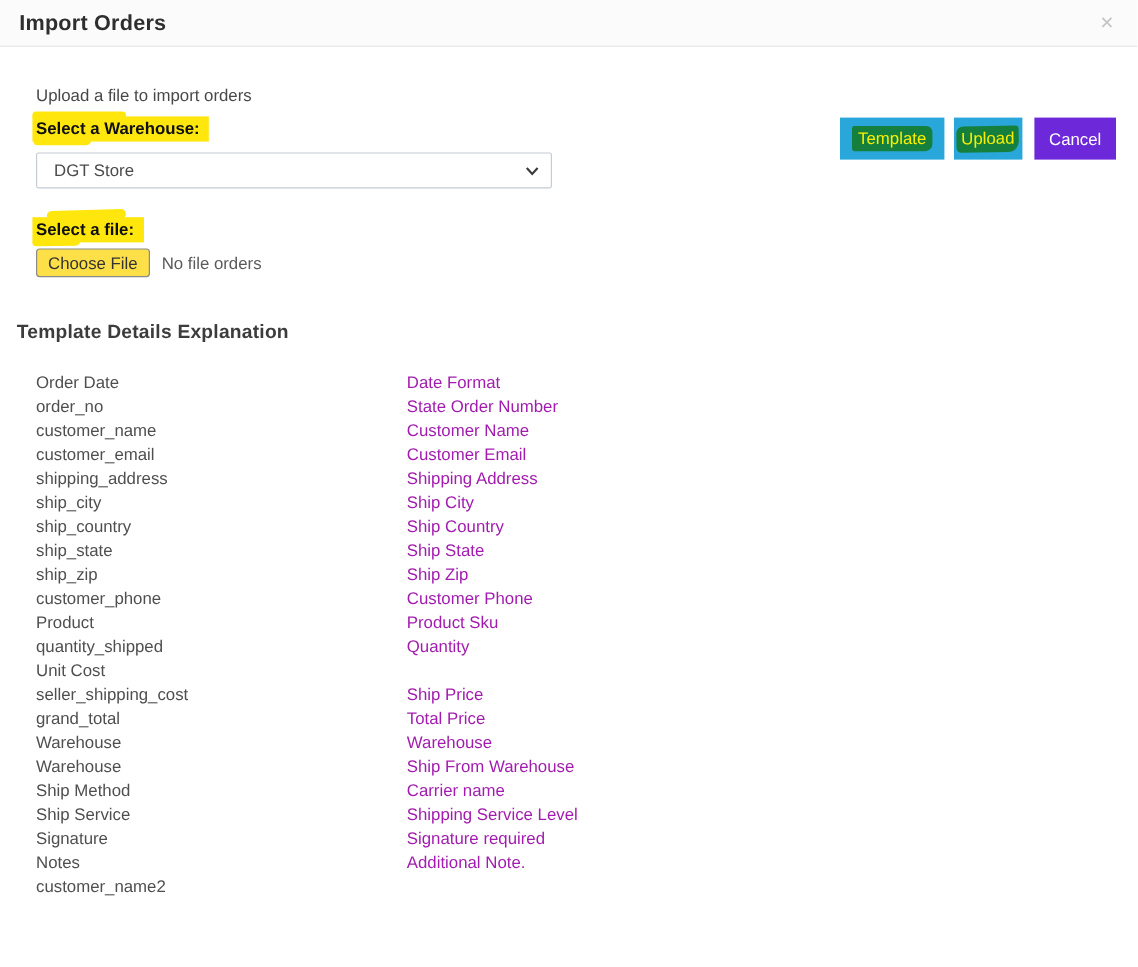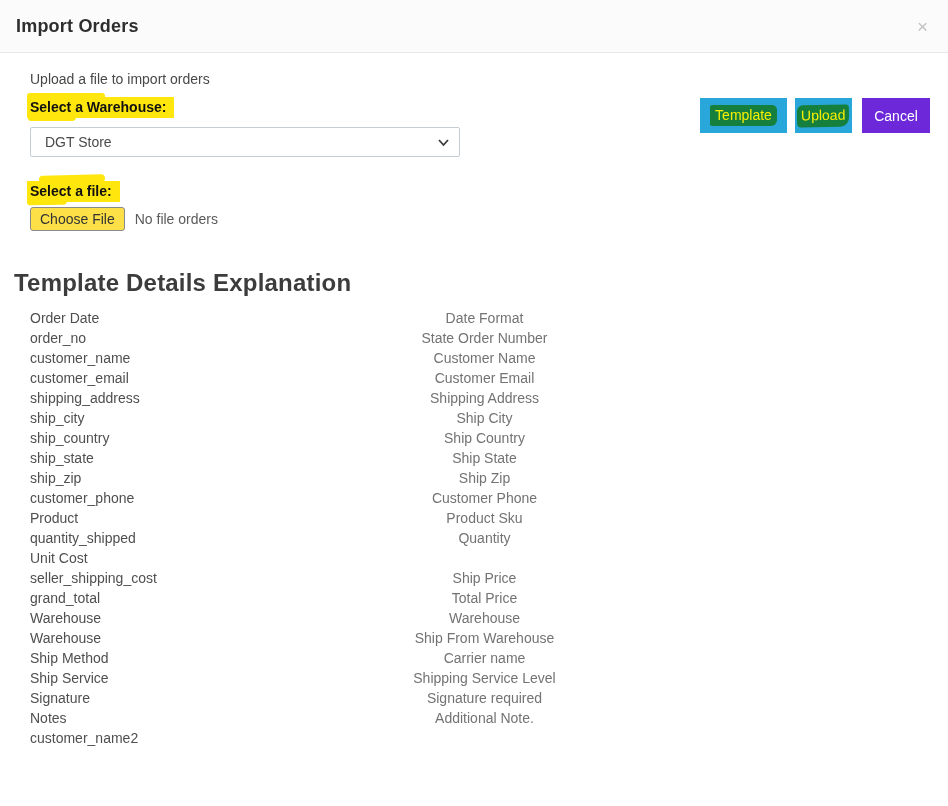--- a/index.html
+++ b/index.html
@@ -2,21 +2,21 @@
 <html><head>
 <meta charset="utf-8">
 <style>
   * { margin:0; padding:0; box-sizing:border-box; }
   html,body { width:948px; height:806px; background:#fff; overflow:hidden; }
   body { font-family:"Liberation Sans","DejaVu Sans",sans-serif; position:relative; }
 
   .modal { position:absolute; inset:0; background:#fff; }
 
   
-  .modal-header { position:absolute; top:0; left:0; right:0; height:53px;
+  .modal-header { position:absolute; top:0; left:0; right:0; height:39px;
     background:#fbfbfb; border-bottom:1px solid #e7e7e7;
     display:flex; align-items:center; padding:0 16px;gap:47px; }
   .modal-title { font-size:18px; font-weight:700; color:#2e2e2e; letter-spacing:.2px; }
   .close-btn { margin-left:auto; color:#c3c3c3; font-size:19px; line-height:1;
     cursor:pointer; font-weight:400; padding:2px 4px; }
 
   
   .instruction { position:absolute; left:30px; top:71px; font-size:14px; color:#484848; }
 
   
@@ -50,26 +50,26 @@
   .btn-template .green-hl { border-radius:2px 5px 6px 2px; }
   .btn-upload .green-hl { border-radius:6px 3px 9px 4px; transform:rotate(-1deg); padding:2px 4px 4px 4px; }
 
   
   .file-row { position:absolute; left:30px; top:207px; display:flex; align-items:center; }
   .choose-file-btn { height:24px; border:1px solid #8a8a8a; border-radius:3px;
     background:#fde047; font-size:14px; color:#333; padding:0 9px; font-family:inherit; cursor:pointer; }
   .file-status { margin-left:10px; font-size:14px; color:#5a5a5a; }
 
   
-  .section-heading { position:absolute; left:14px; top:269px; font-size:24px;
+  .section-heading { position:absolute; left:14px; top:269px; font-size:16px;
     font-weight:600; color:#3c3c3c; letter-spacing:.2px; }
   .fields { position:absolute; left:30px; top:308px; width:600px; }
   .frow { display:flex; height:20px; line-height:20px; }
   .fkey  { width:309px; font-size:14px; color:#4f4f4f; }
-  .fdesc { flex:1; font-size:14px; color:#737373;text-align:center; }
+  .fdesc { flex:1; font-size:14px; color:#a21caf; }
 </style>
 </head>
 <body>
 
 <div class="modal">
 
   <div class="modal-header">
     <span class="modal-title">Import Orders</span>
     <span class="close-btn">×</span>
   </div>

